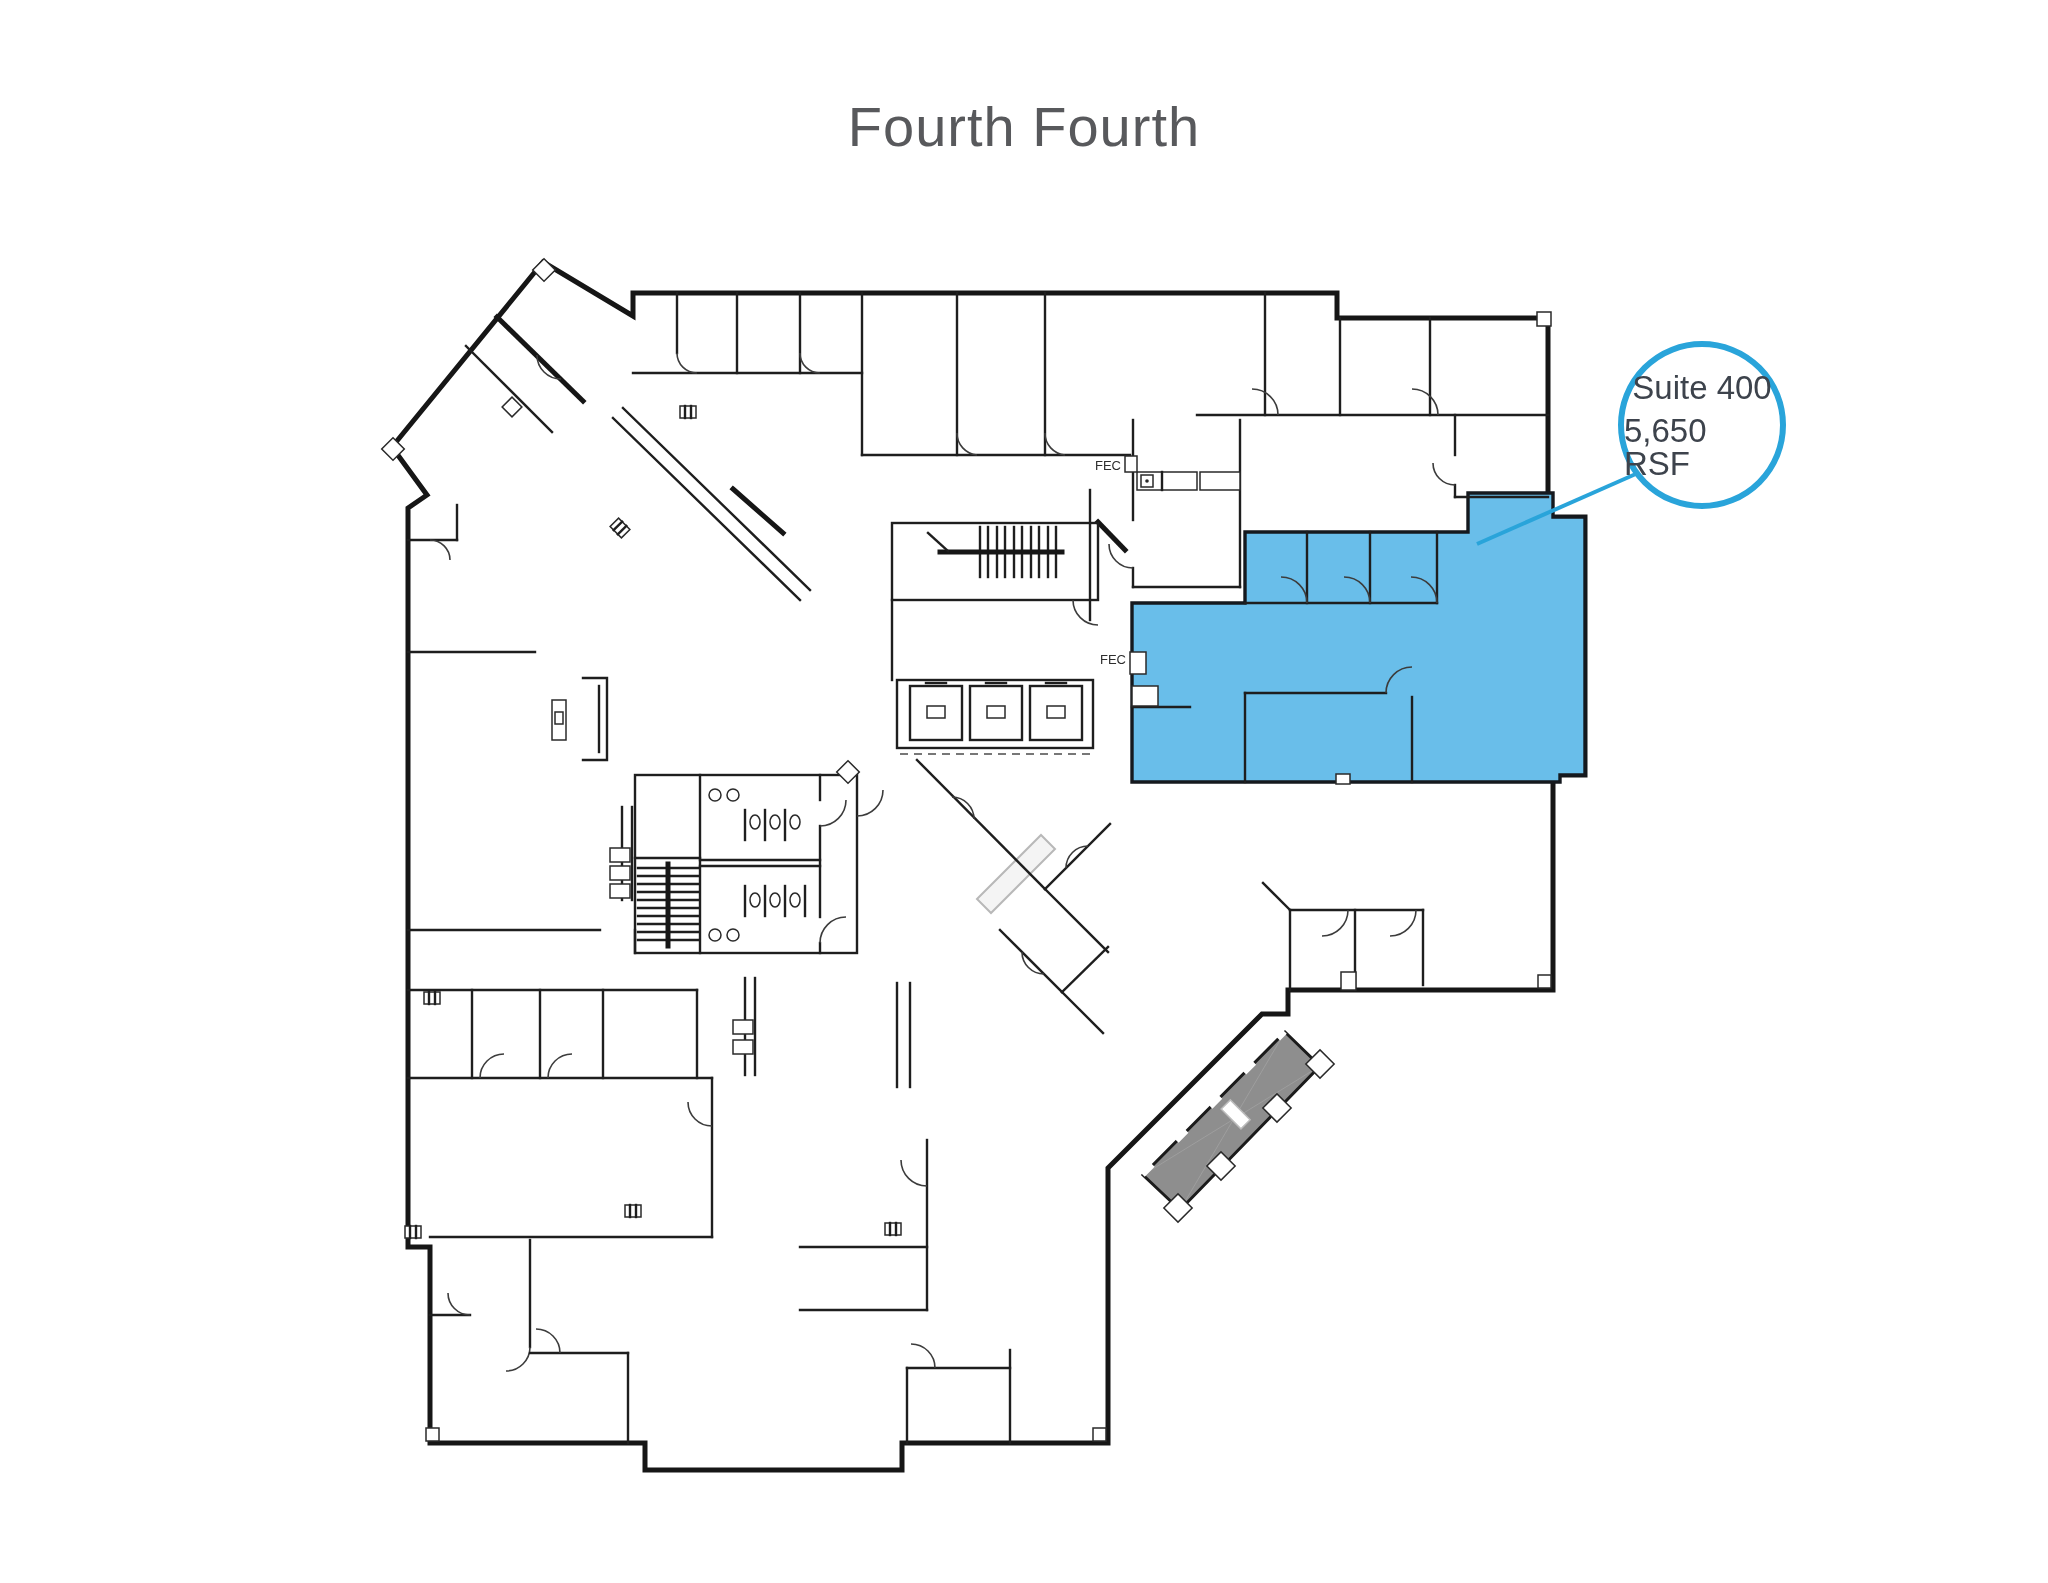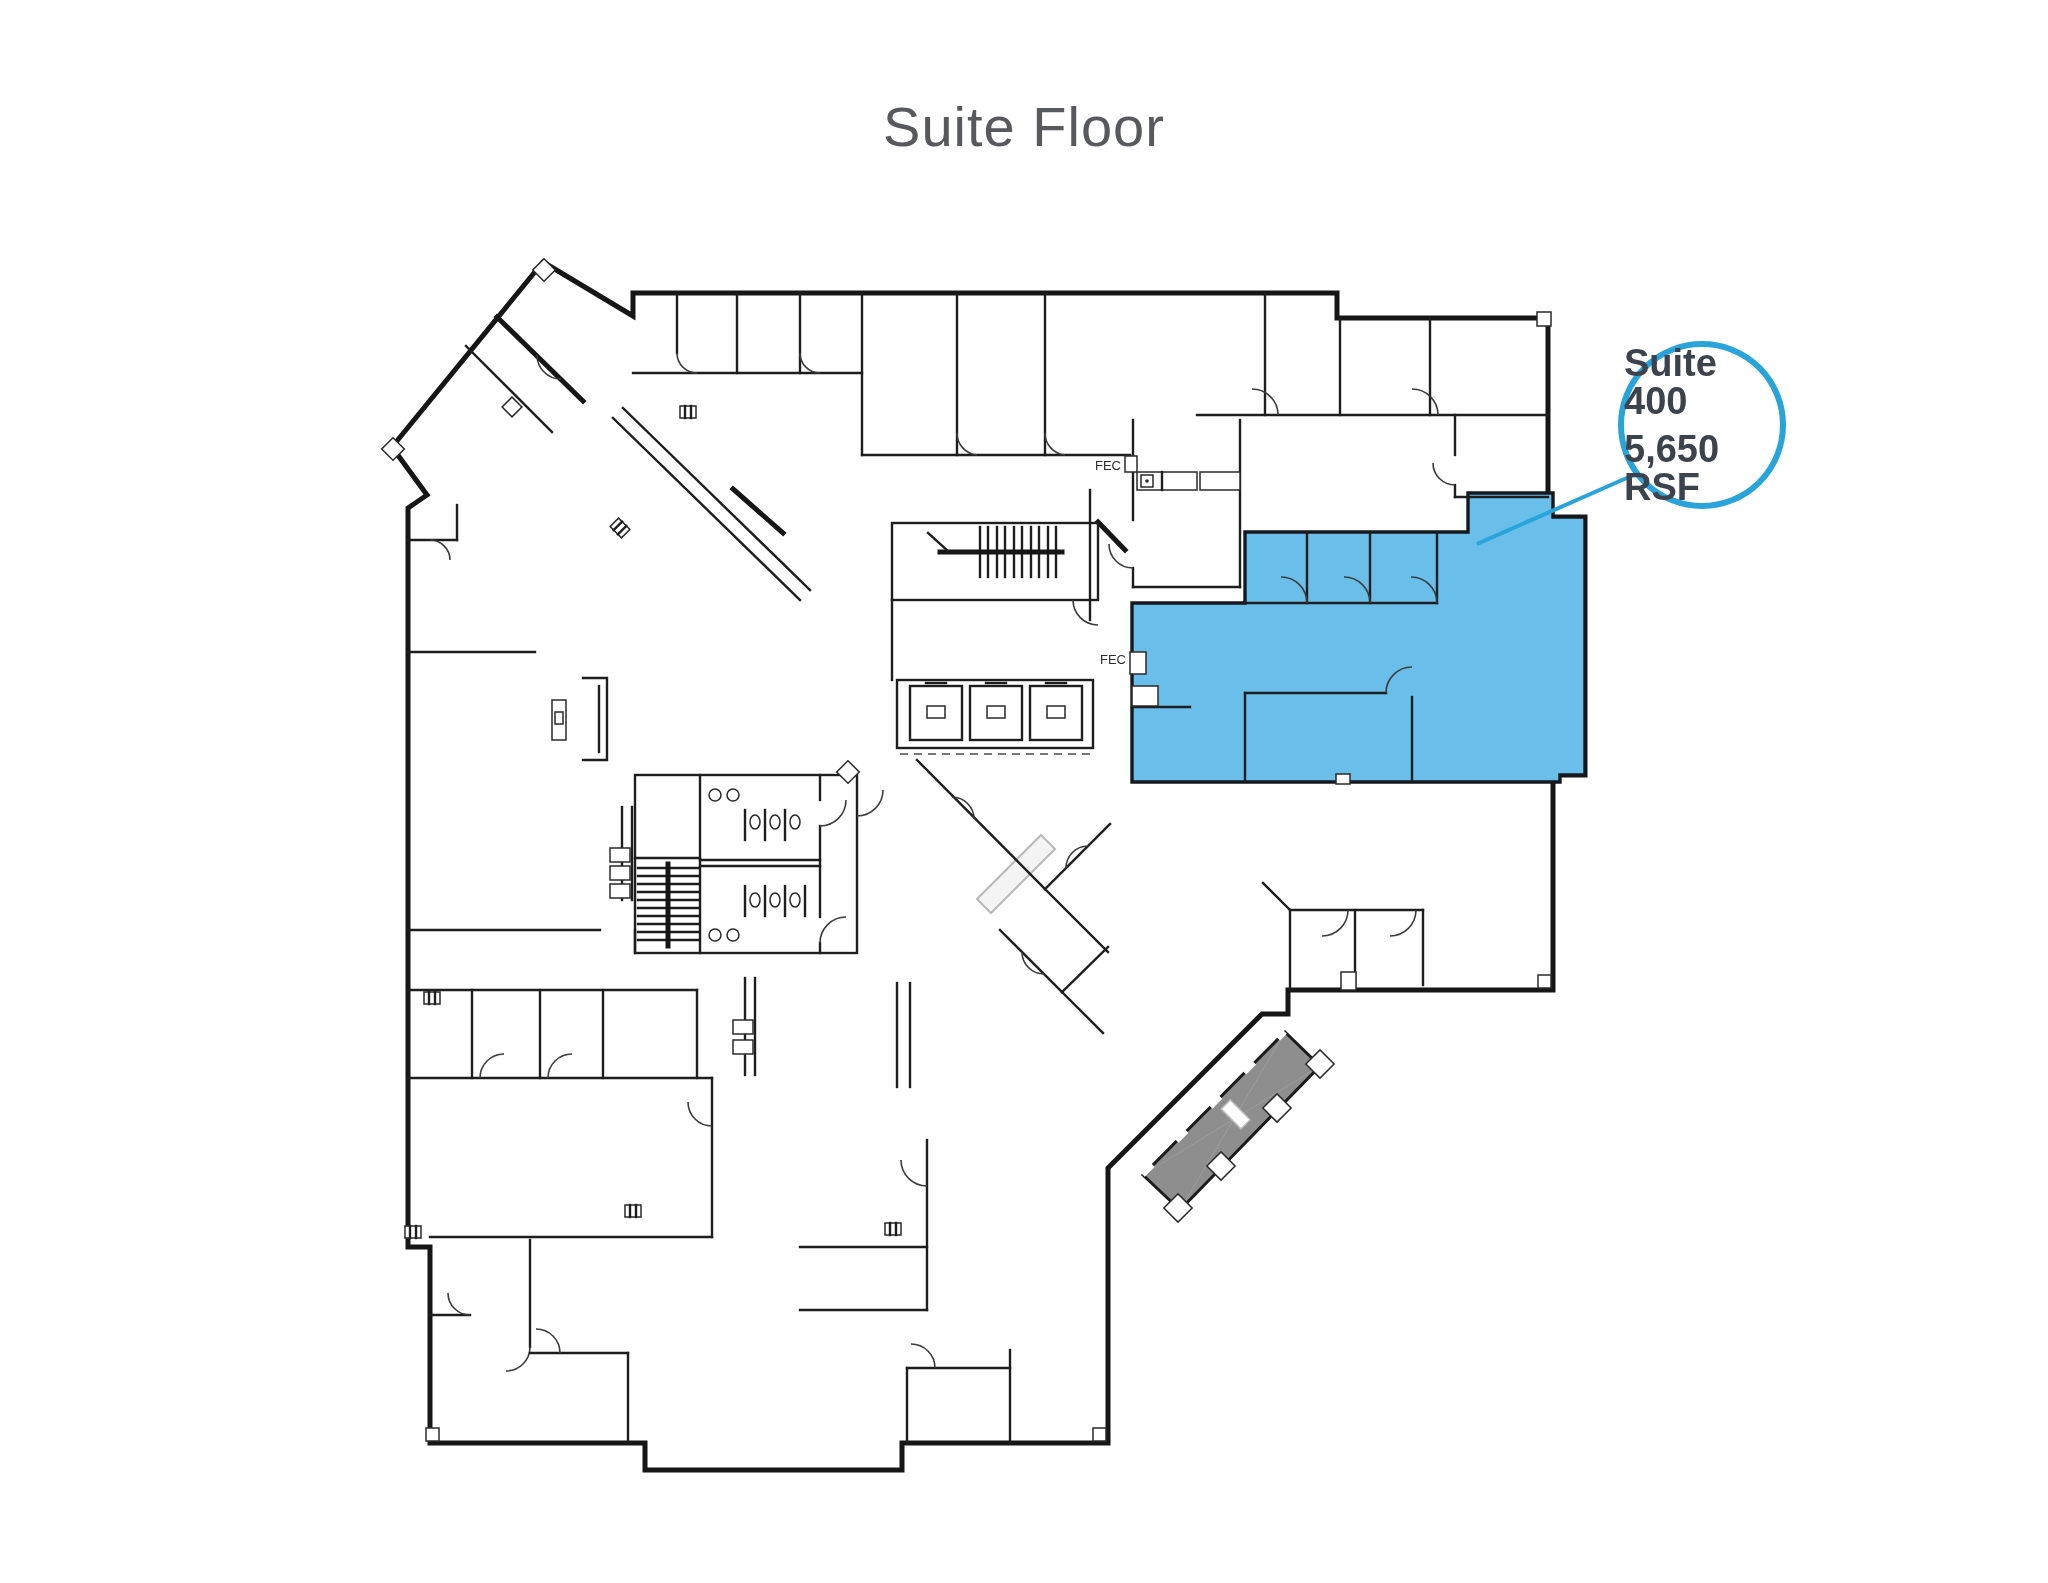--- a/index.html
+++ b/index.html
@@ -4,34 +4,34 @@
 <style>
   html,body{margin:0;padding:0;background:#ffffff;}
   #stage{position:relative;width:2048px;height:1583px;background:#ffffff;overflow:hidden;
          font-family:"Liberation Sans", sans-serif;}
   #floor-title{position:absolute;top:94px;left:0;width:2048px;text-align:center;
          font-size:56px;font-weight:400;letter-spacing:1px;color:#58595c;}
   #suite-callout{position:absolute;left:1618px;top:341px;width:156px;height:156px;
          border:6px solid #29a4da;border-radius:50%;background:#ffffff;
          display:flex;flex-direction:column;align-items:center;justify-content:center;
          gap:10px;z-index:5;}
-  #suite-callout .callout-line{font-size:38px;font-weight:700;color:#3d434c;line-height:1;}
+  #suite-callout .callout-line{font-size:33px;font-weight:400;color:#3d434c;line-height:1;}
   svg{position:absolute;left:0;top:0;}
   .wall{stroke:#1e1e1e;stroke-width:2.4;fill:none;stroke-linecap:square;}
   .wallthick{stroke:#161616;stroke-width:5;fill:none;stroke-linecap:square;}
   .door{stroke:#3c3c3c;stroke-width:1.6;fill:none;}
   .fix{stroke:#2a2a2a;stroke-width:1.5;fill:#ffffff;}
   .lbl{font-family:"Liberation Sans",sans-serif;font-size:13px;fill:#2e2e2e;}
 </style>
 </head>
 <body>
 
 <div id="stage">
 
-  <div id="floor-title">Suite Floor</div>
+  <div id="floor-title">Fourth Fourth</div>
 
   <svg width="2048" height="1583" viewBox="0 0 2048 1583">
 
     <g>
       <path class="wallthick" fill="#ffffff" d="M543,262 L633,316 L633,293 L1337,293 L1337,318 L1548,318
         L1548,517 L1585,517 L1585,775 L1553,775 L1553,990 L1288,990 L1288,1014 L1262,1014
         L1108,1168 L1108,1443 L902,1443 L902,1470 L645,1470 L645,1443 L430,1443 L430,1247
         L408,1247 L408,508 L427,495 L392,447 Z"></path>
     </g>
 

